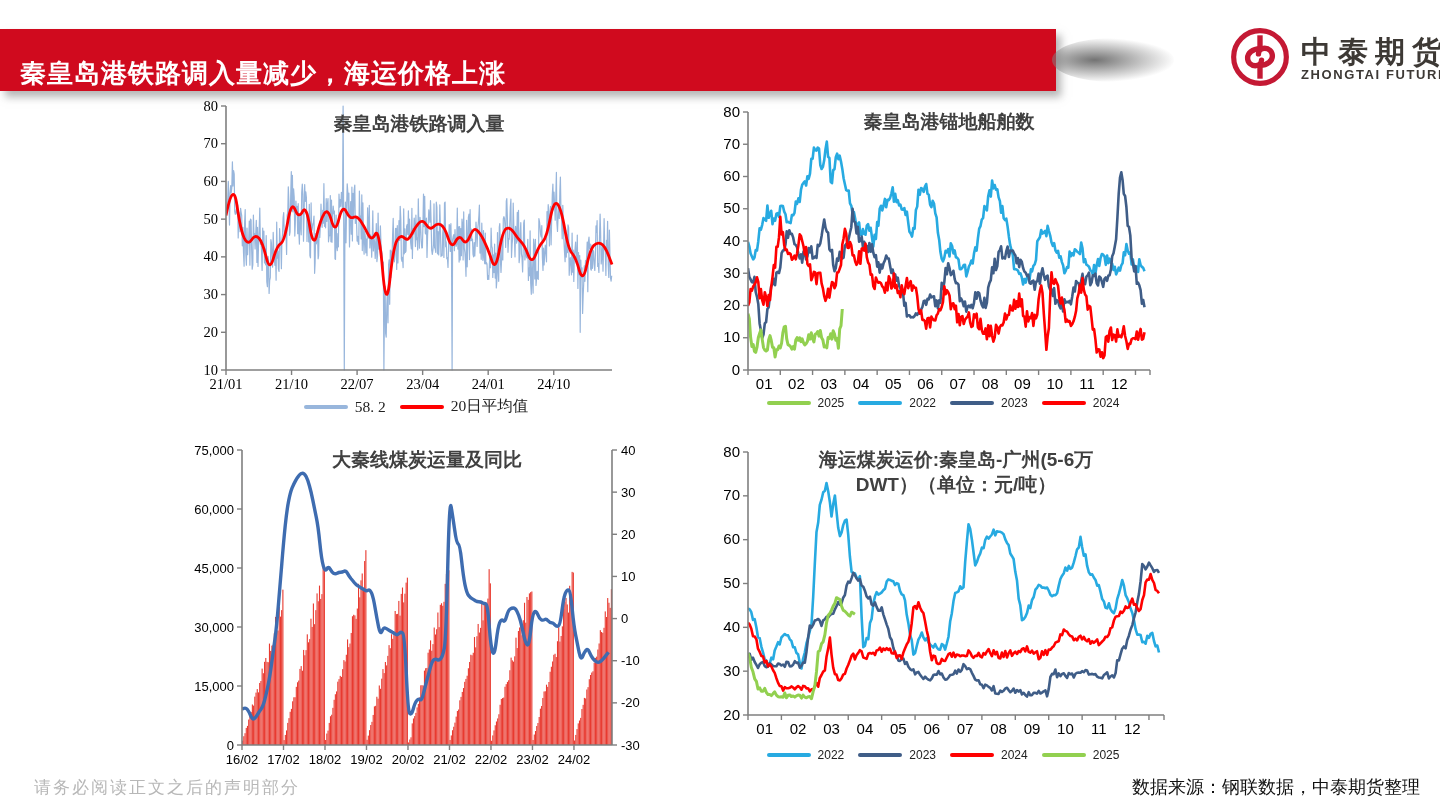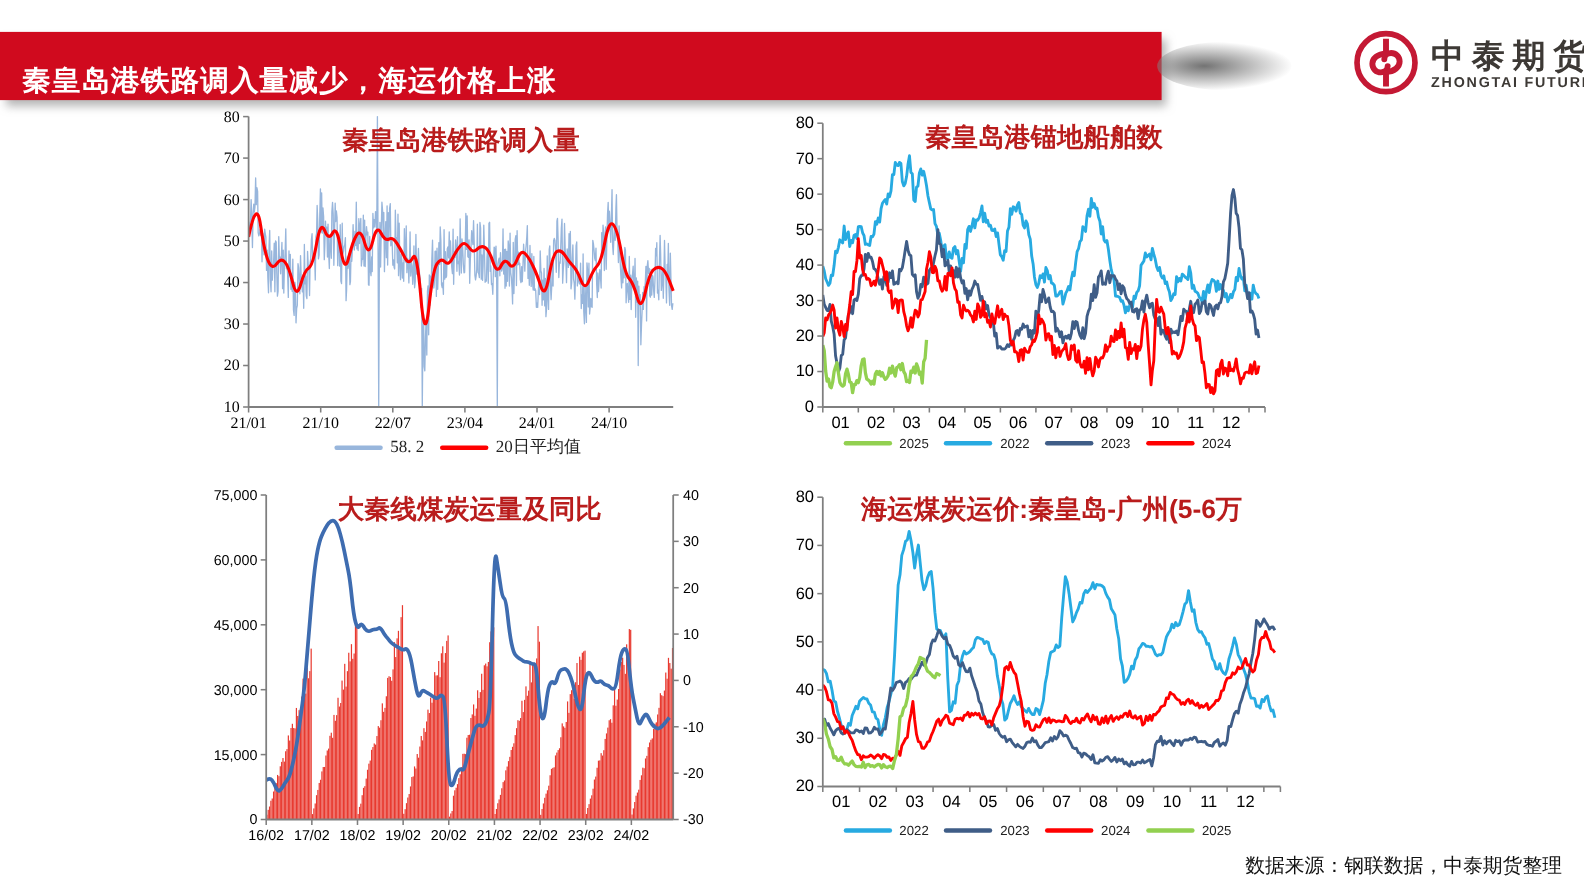--- a/index.html
+++ b/index.html
@@ -12,21 +12,21 @@
   #banner-shadow{position:absolute;left:1052px;top:38px;width:122px;height:44px;border-radius:50%;
      background:radial-gradient(ellipse at 35% 50%, rgba(100,100,100,.9) 0%, rgba(140,140,140,.45) 45%, rgba(255,255,255,0) 72%);}
   
   #logo{position:absolute;left:1229px;top:26px;width:250px;height:66px;display:flex;align-items:center;}
   #logo .txt{margin-left:10px;}
   #logo .cn{font-size:30px;font-weight:bold;color:#3d3935;letter-spacing:7px;line-height:1.05;white-space:nowrap;}
   #logo .en{font-size:13px;font-weight:bold;color:#3d3935;letter-spacing:1.6px;white-space:nowrap;}
   
   .chart{position:absolute;}
   .chart svg{position:absolute;left:0;top:0;overflow:visible;}
-  .ctitle{position:absolute;text-align:center;font-weight:bold;font-size:24px;color:#b91c1c;z-index:5;line-height:1.3;}
+  .ctitle{position:absolute;text-align:center;font-weight:bold;font-size:19px;color:#404040;z-index:5;line-height:1.3;}
   .legend{position:absolute;display:flex;justify-content:center;align-items:center;gap:14px;z-index:5;}
   .legend .li{display:flex;align-items:center;font-size:12px;color:#222;}
   .legend .sw{display:inline-block;width:44px;height:4px;border-radius:2px;margin-right:7px;}
   .serif-legend .li{font-family:"Liberation Serif",serif;font-size:15.5px;}
   
   #foot-left{position:absolute;left:34px;top:776px;font-family:"Liberation Serif",serif;
              font-size:17px;color:#b7b7b7;letter-spacing:2px;}
   #foot-right{position:absolute;right:20px;top:775px;font-family:"Liberation Serif",serif;
               font-size:18px;color:#111;}
 </style>
@@ -553,20 +553,21 @@
         <text x="257.47663551401865" y="328" text-anchor="middle" font-family="&quot;Liberation Sans&quot;, sans-serif" font-size="13" fill="#000">21/02</text>
         <text x="298.97196261682245" y="328" text-anchor="middle" font-family="&quot;Liberation Sans&quot;, sans-serif" font-size="13" fill="#000">22/02</text>
         <text x="340.46728971962614" y="328" text-anchor="middle" font-family="&quot;Liberation Sans&quot;, sans-serif" font-size="13" fill="#000">23/02</text>
         <text x="381.9626168224299" y="328" text-anchor="middle" font-family="&quot;Liberation Sans&quot;, sans-serif" font-size="13" fill="#000">24/02</text>
       </svg>
   </div>
 
   <div class="chart" style="left:712px;top:436px;width:462px;height:350px">
     <div class="ctitle" style="left:36px;top:12px;width:416px">
       <div>海运煤炭运价:秦皇岛-广州(5-6万</div>
+      <div>DWT）（单位：元/吨）</div>
     </div>
     <svg width="462" height="350" viewBox="0 0 462 350">
         <defs>
           <clipPath id="c4-cp">
             <rect x="36" y="13" width="419" height="269"></rect>
           </clipPath>
         </defs>
         <g clip-path="url(#c4-cp)">
           <path d="M36.0 172.4L37.7 173.3L39.3 176.2L41.0 183.9L42.7 183.2L44.4 191.5L46.0 201.3L47.7 202.2L49.4 210.8L51.0 216.3L52.7 223.4L54.4 224.6L56.0 230.2L57.7 227.7L59.4 221.7L61.1 223.4L62.7 214.5L64.4 210.5L66.1 206.1L67.7 208.4L69.4 201.5L71.1 199.7L72.8 198.0L74.4 199.2L76.1 199.4L77.8 203.3L79.4 204.9L81.1 211.1L82.8 211.4L84.4 216.9L86.1 218.2L87.8 227.0L89.5 232.5L91.1 222.8L92.8 216.5L94.5 207.2L96.1 202.0L97.8 195.3L99.5 188.3L101.2 160.5L102.8 128.0L104.5 95.9L106.2 86.6L107.8 68.9L109.5 63.7L111.2 56.2L112.9 54.7L114.5 47.1L116.2 55.3L117.9 66.3L119.5 80.5L121.2 68.3L122.9 59.5L124.5 75.3L126.2 91.8L127.9 100.1L129.6 96.4L131.2 89.1L132.9 84.7L134.6 83.6L136.2 98.4L137.9 120.5L139.6 135.8L141.3 137.3L142.9 137.2L144.6 141.6L146.3 143.3L147.9 140.2L149.6 180.4L151.3 211.1L152.9 209.8L154.6 202.0L156.3 203.2L158.0 186.9L159.6 183.1L161.3 167.8L163.0 160.4L164.6 156.1L166.3 158.6L168.0 157.6L169.7 156.4L171.3 154.3L173.0 152.7L174.7 145.6L176.3 143.4L178.0 143.9L179.7 144.9L181.3 145.2L183.0 149.1L184.7 147.2L186.4 148.0L188.0 154.8L189.7 158.4L191.4 159.2L193.0 164.4L194.7 178.6L196.4 187.4L198.1 199.1L199.7 203.9L201.4 218.7L203.1 217.0L204.7 210.2L206.4 203.6L208.1 200.6L209.8 196.5L211.4 201.4L213.1 204.4L214.8 202.0L216.4 206.3L218.1 208.3L219.8 210.1L221.4 211.5L223.1 208.0L224.8 211.5L226.5 213.5L228.1 213.6L229.8 208.1L231.5 209.2L233.1 213.6L234.8 207.5L236.5 200.7L238.2 185.2L239.8 177.4L241.5 165.1L243.2 157.0L244.8 156.4L246.5 155.3L248.2 150.3L249.8 152.7L251.5 151.3L253.2 125.7L254.9 105.7L256.5 88.3L258.2 93.0L259.9 103.7L261.5 116.0L263.2 129.4L264.9 126.0L266.6 120.9L268.2 117.6L269.9 111.7L271.6 112.2L273.2 104.0L274.9 100.7L276.6 102.6L278.2 100.5L279.9 98.5L281.6 93.7L283.3 99.3L284.9 95.3L286.6 95.8L288.3 95.8L289.9 96.6L291.6 98.2L293.3 103.4L295.0 106.9L296.6 109.1L298.3 117.5L300.0 120.2L301.6 123.0L303.3 135.8L305.0 144.6L306.7 162.9L308.3 169.3L310.0 184.3L311.7 183.1L313.3 181.0L315.0 177.1L316.7 169.6L318.3 172.1L320.0 164.0L321.7 161.0L323.4 153.7L325.0 151.8L326.7 148.9L328.4 149.6L330.0 151.6L331.7 151.5L333.4 152.2L335.1 151.5L336.7 154.5L338.4 158.7L340.1 160.2L341.7 159.1L343.4 159.3L345.1 157.2L346.7 149.9L348.4 143.0L350.1 139.7L351.8 137.2L353.4 131.5L355.1 134.7L356.8 129.9L358.4 132.9L360.1 131.7L361.8 126.4L363.5 120.0L365.1 113.3L366.8 111.5L368.5 100.9L370.1 110.9L371.8 119.7L373.5 118.3L375.1 129.7L376.8 136.2L378.5 138.7L380.2 138.2L381.8 141.5L383.5 143.9L385.2 149.7L386.8 149.0L388.5 155.6L390.2 163.1L391.9 165.4L393.5 171.8L395.2 172.3L396.9 167.3L398.5 173.1L400.2 175.8L401.9 177.1L403.6 172.4L405.2 163.1L406.9 157.7L408.6 151.2L410.2 144.0L411.9 149.5L413.6 159.1L415.2 162.2L416.9 166.3L418.6 172.5L420.3 177.0L421.9 184.1L423.6 193.2L425.3 198.7L426.9 198.6L428.6 199.1L430.3 206.2L432.0 205.8L433.6 207.7L435.3 199.8L437.0 201.8L438.6 197.8L440.3 196.8L442.0 205.0L443.6 210.3L445.3 209.5L447.0 216.5" fill="none" stroke="#27aae1" stroke-width="2.6" stroke-linejoin="round"></path>
           <path d="M36.0 218.4L37.7 217.8L39.3 223.7L41.0 221.7L42.7 226.0L44.4 228.9L46.0 232.0L47.7 228.2L49.4 226.6L51.0 226.0L52.7 230.1L54.4 231.3L56.0 230.6L57.7 227.2L59.4 228.4L61.1 230.0L62.7 230.3L64.4 230.2L66.1 227.5L67.7 228.0L69.4 229.5L71.1 228.5L72.8 230.8L74.4 225.8L76.1 226.0L77.8 230.4L79.4 230.3L81.1 228.8L82.8 225.2L84.4 226.9L86.1 226.6L87.8 231.7L89.5 229.6L91.1 226.5L92.8 226.7L94.5 215.7L96.1 201.8L97.8 189.5L99.5 191.6L101.2 188.7L102.8 184.5L104.5 183.9L106.2 183.0L107.8 184.7L109.5 189.9L111.2 184.4L112.9 183.2L114.5 180.8L116.2 181.6L117.9 179.2L119.5 178.0L121.2 177.8L122.9 173.3L124.5 170.2L126.2 166.0L127.9 168.7L129.6 167.2L131.2 161.7L132.9 159.0L134.6 149.5L136.2 145.7L137.9 146.7L139.6 142.1L141.3 136.8L142.9 139.1L144.6 142.5L146.3 144.6L147.9 143.0L149.6 149.5L151.3 150.7L152.9 154.7L154.6 160.4L156.3 162.4L158.0 160.7L159.6 168.5L161.3 169.7L163.0 166.4L164.6 170.9L166.3 174.6L168.0 174.8L169.7 171.4L171.3 178.3L173.0 183.3L174.7 188.6L176.3 192.9L178.0 201.3L179.7 204.0L181.3 211.8L183.0 216.6L184.7 219.4L186.4 224.7L188.0 224.9L189.7 223.4L191.4 222.6L193.0 227.9L194.7 226.2L196.4 230.8L198.1 233.1L199.7 234.2L201.4 233.4L203.1 238.3L204.7 236.5L206.4 235.9L208.1 238.8L209.8 241.0L211.4 242.9L213.1 240.7L214.8 242.5L216.4 243.6L218.1 244.4L219.8 242.4L221.4 239.1L223.1 238.5L224.8 238.8L226.5 235.0L228.1 238.3L229.8 237.5L231.5 241.4L233.1 243.6L234.8 243.5L236.5 241.5L238.2 239.1L239.8 238.7L241.5 238.2L243.2 234.7L244.8 237.6L246.5 233.5L248.2 235.8L249.8 233.9L251.5 228.2L253.2 230.1L254.9 233.2L256.5 232.3L258.2 233.1L259.9 236.8L261.5 239.9L263.2 243.6L264.9 244.5L266.6 244.2L268.2 248.2L269.9 248.7L271.6 252.2L273.2 248.7L274.9 249.4L276.6 250.9L278.2 251.9L279.9 254.5L281.6 250.2L283.3 257.5L284.9 257.7L286.6 257.9L288.3 254.6L289.9 255.9L291.6 254.7L293.3 252.4L295.0 251.8L296.6 254.1L298.3 256.2L300.0 254.8L301.6 252.6L303.3 256.7L305.0 254.0L306.7 255.6L308.3 254.1L310.0 258.4L311.7 256.8L313.3 259.1L315.0 260.6L316.7 256.2L318.3 259.3L320.0 259.1L321.7 256.8L323.4 256.9L325.0 257.7L326.7 254.9L328.4 257.5L330.0 256.6L331.7 255.3L333.4 254.4L335.1 260.3L336.7 253.1L338.4 240.9L340.1 237.9L341.7 238.1L343.4 233.5L345.1 241.3L346.7 237.4L348.4 240.1L350.1 237.9L351.8 237.3L353.4 239.9L355.1 241.9L356.8 237.0L358.4 238.2L360.1 237.5L361.8 241.5L363.5 237.8L365.1 236.7L366.8 236.6L368.5 236.7L370.1 235.2L371.8 236.2L373.5 234.1L375.1 234.6L376.8 238.6L378.5 238.2L380.2 237.9L381.8 238.5L383.5 238.1L385.2 240.7L386.8 241.5L388.5 241.7L390.2 242.4L391.9 239.0L393.5 237.9L395.2 236.3L396.9 242.4L398.5 240.5L400.2 239.4L401.9 241.4L403.6 237.1L405.2 224.4L406.9 224.5L408.6 218.2L410.2 212.7L411.9 210.5L413.6 212.3L415.2 204.2L416.9 199.7L418.6 193.5L420.3 189.1L421.9 182.4L423.6 176.3L425.3 166.1L426.9 158.1L428.6 145.2L430.3 128.0L432.0 130.0L433.6 133.4L435.3 130.5L437.0 126.6L438.6 129.4L440.3 132.2L442.0 135.9L443.6 134.2L445.3 134.0L447.0 136.9" fill="none" stroke="#3f5d87" stroke-width="2.6" stroke-linejoin="round"></path>
@@ -629,15 +630,16 @@
           <span class="sw" style="background: rgb(255, 0, 0);"></span>
           <span>2024</span>
         </span>
         <span class="li">
           <span class="sw" style="background: rgb(146, 208, 80);"></span>
           <span>2025</span>
         </span>
       </div>
   </div>
 
+  <div id="foot-left">请务必阅读正文之后的声明部分</div>
   <div id="foot-right">数据来源：钢联数据，中泰期货整理</div>
 
 </div>
 
 </body></html>

